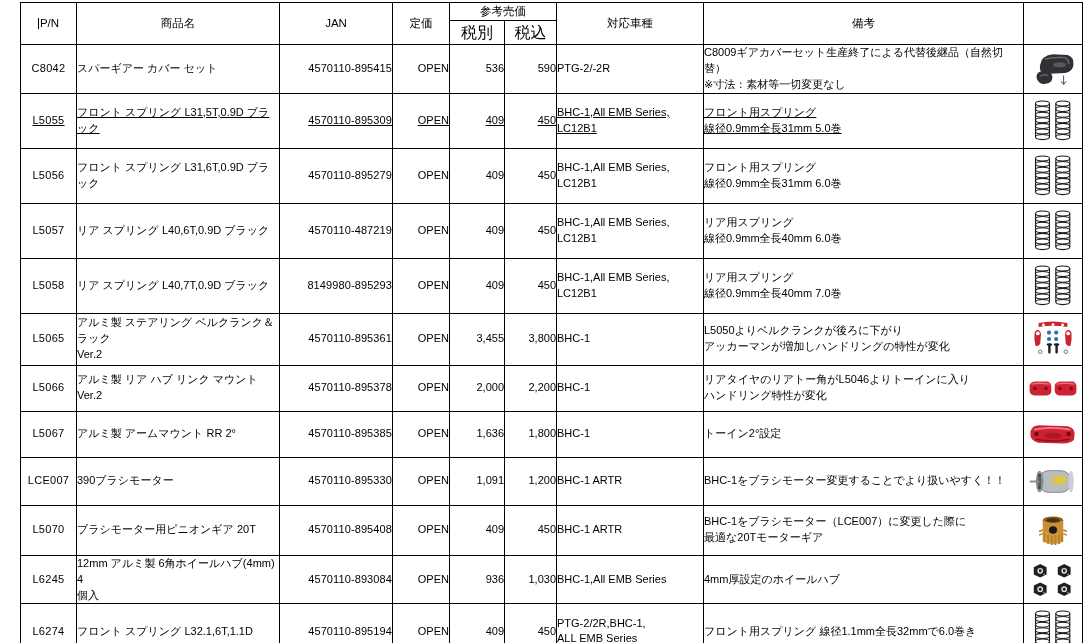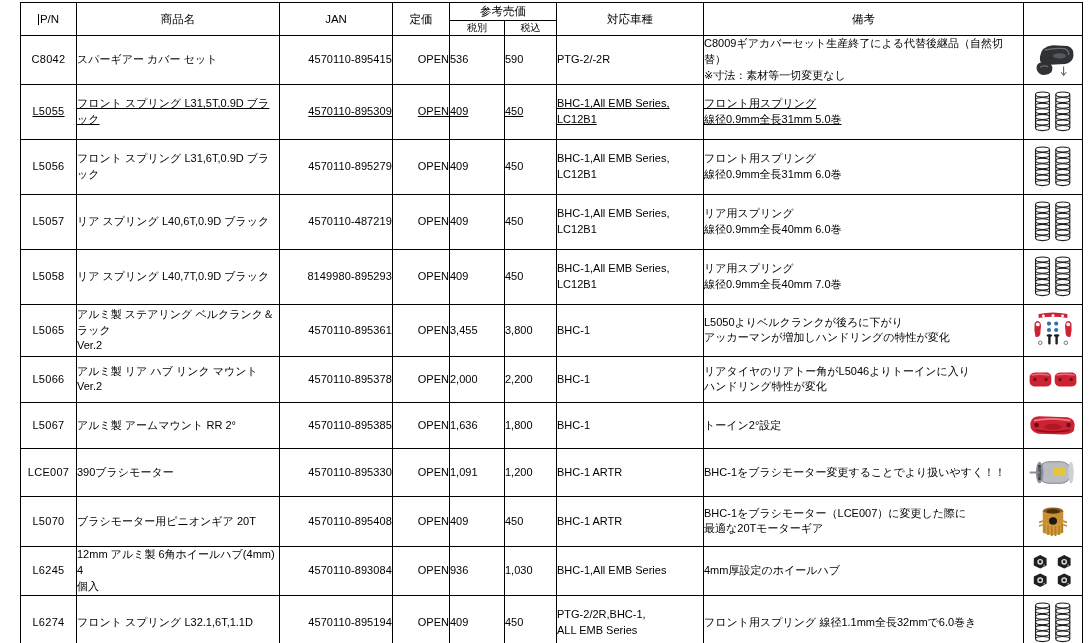--- a/index.html
+++ b/index.html
@@ -40,21 +40,21 @@
   }
 
   
   thead th {
     font-weight: bold;
     text-align: center;
     font-size: 11.5px;
     height: 15px;
   }
   thead th.subhead {
-    font-size: 10px;
+    font-size: 16px;
     height: 14px;
   }
   .hdr-pn { position: relative; }
   .caret {
     display: inline-block;
     width: 1px;
     height: 11px;
     background: #000;
     vertical-align: -2px;
     margin-right: 1px;
@@ -86,20 +86,21 @@
     text-align: right;
     font-size: 11px;
     letter-spacing: .1px;
     margin-top: 40px;
   }
   td.list {
     text-align: right;
     font-size: 11px;
   }
   td.price {
+    text-align: right;
     padding-right: 5px;
     font-size: 11px;
   }
   td.car {
     padding: 0 3px 0 4px;
     font-size: 11px;
   }
   td.remarks {
     padding: 0 4px 0 6px;
     font-size: 11px;

